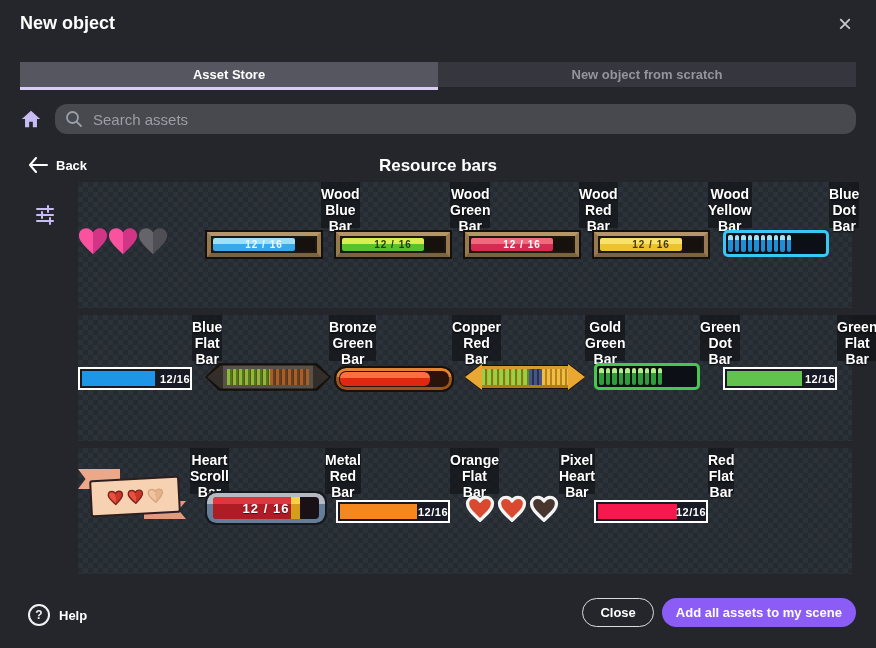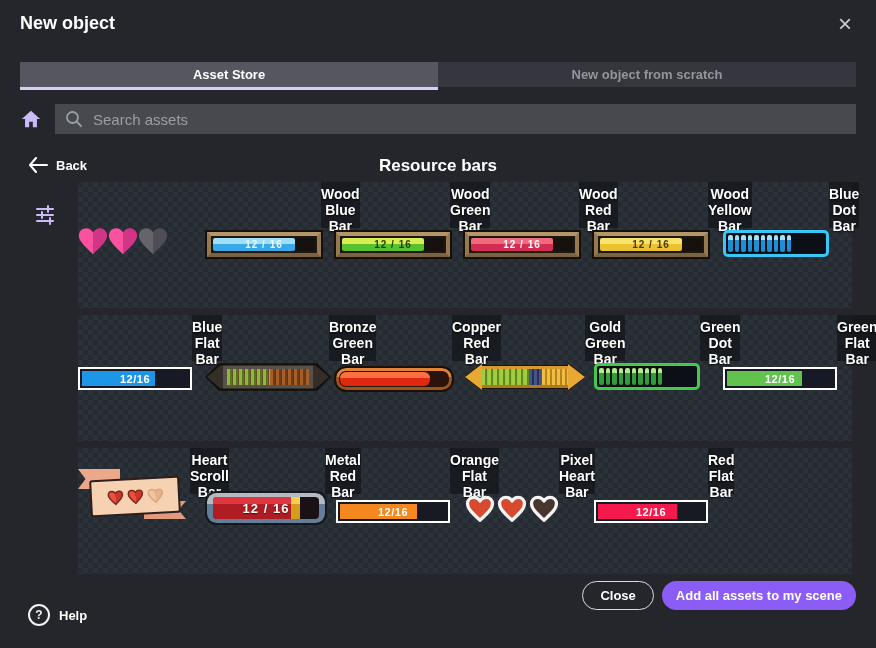--- a/index.html
+++ b/index.html
@@ -8,21 +8,21 @@
   .title{position:absolute;left:20px;top:13px;font-size:18px;font-weight:700;color:#ffffff;}
   .close{position:absolute;right:24px;top:12px;font-size:24px;line-height:1;color:#c6c7cb;cursor:pointer;}
   
   .tabs{position:absolute;left:20px;right:20px;top:62px;height:25px;display:flex;}
   .tab{flex:1;display:flex;align-items:center;justify-content:center;font-size:13px;font-weight:700;
        background:#36373e;color:#94959b;cursor:pointer;}
   .tab.active{background:#55565f;color:#ffffff;box-shadow:0 3px 0 #d9cdf6;}
   
   .searchrow{position:absolute;left:20px;right:20px;top:104px;height:30px;display:flex;align-items:center;gap:13px;}
   .home{width:22px;height:22px;flex:0 0 auto;cursor:pointer;display:flex;align-items:center;}
-  .searchbox{flex:1;height:30px;background:#48494f;border-radius:0;position:relative;display:flex;align-items:center;}
+  .searchbox{flex:1;height:30px;background:#48494f;border-radius:12px;position:relative;display:flex;align-items:center;}
   .searchbox svg{position:absolute;left:10px;top:6px;}
   .searchbox input{flex:1;background:transparent;border:none;outline:none;color:#e3e4e8;
        font:400 15px "Liberation Sans",sans-serif;padding:0 10px 0 38px;}
   .searchbox input::placeholder{color:#9b9ea6;}
   
   .backrow{position:absolute;left:0;right:0;top:155px;height:26px;}
   .heading{position:absolute;left:0;right:0;text-align:center;top:1px;font-size:17px;font-weight:700;color:#ffffff;}
   .backbtn{position:absolute;left:28px;top:2px;display:flex;align-items:center;gap:8px;cursor:pointer;
        color:#ffffff;font-size:13px;font-weight:700;}
   
@@ -33,38 +33,38 @@
        background:repeating-conic-gradient(#2c323a 0% 25%, #262b32 0% 50%) 0 0 / 10px 10px;}
   .tile{width:129px;height:126px;display:flex;cursor:pointer;}
   .tile-art{height:80px;display:flex;align-items:flex-end;justify-content:center;padding-bottom:5px;box-sizing:border-box;}
   .tile-label{height:46px;background:rgba(12,13,17,0.58);text-align:center;padding-top:4px;box-sizing:border-box;
        font-size:14px;font-weight:700;color:#ffffff;text-shadow:0 1px 2px rgba(0,0,0,0.9);}
   
   .help{position:absolute;left:28px;bottom:22px;display:flex;align-items:center;gap:9px;cursor:pointer;
        color:#ffffff;font-size:13px;font-weight:700;}
   .help-ic{width:18px;height:18px;border:2px solid #f2f2f4;border-radius:50%;display:flex;align-items:center;
        justify-content:center;font-size:12px;font-weight:700;color:#f2f2f4;}
-  .footbtns{position:absolute;right:20px;bottom:38px;display:flex;gap:8px;}
+  .footbtns{position:absolute;right:20px;bottom:21px;display:flex;gap:8px;}
   .btn{height:29px;border-radius:15px;font:700 13px "Liberation Sans",sans-serif;color:#ffffff;cursor:pointer;}
   .btn.ghost{background:transparent;border:1px solid #dadbe0;padding:0 17px;}
   .btn.primary{background:#8b5cf6;border:none;padding:0 14px;}
   
   .hearts{display:flex;align-items:flex-end;}
   .hearts svg{margin:0 -2px;}
   .phearts{display:flex;align-items:flex-end;gap:2px;}
   .bar-text{position:absolute;left:0;right:0;top:50%;transform:translateY(-50%);text-align:center;
        font-weight:700;font-size:10px;line-height:1;color:#fff;letter-spacing:1px;}
   .wood-outer{width:102px;padding:2px;background:#1d1712;border:4px solid #97784f;border-top-color:#b5956a;
        border-bottom-color:#7b6340;outline:2px solid #14100b;}
   .wood-inner{height:13px;position:relative;background:#16110d;}
   .wood-fill{position:absolute;left:0;top:0;bottom:0;border-radius:2px;}
   .dots{display:flex;gap:2px;height:17px;width:96px;padding:2px;border:3px solid;border-radius:5px;background:#0c1016;}
   .dot{flex:1;border-radius:2px;}
   .flat{width:110px;height:19px;border:2px solid #ffffff;background:#171a24;position:relative;}
-  .flat .bar-text{font-size:11px;letter-spacing:0.5px;}
+  .flat .bar-text{font-size:11px;letter-spacing:0.5px;text-align:right;}
   .flat-fill{position:absolute;left:2px;top:2px;bottom:2px;}
   .bz{position:relative;width:122px;height:26px;}
   .bz-outline{position:absolute;inset:-2px;background:#141009;
        clip-path:polygon(0 50%,11% 4%,89% 4%,100% 50%,89% 96%,11% 96%);}
   .bz-body{position:absolute;inset:0;clip-path:polygon(0 50%,11% 6%,89% 6%,100% 50%,89% 94%,11% 94%);
        background:linear-gradient(90deg,#332e29 0 13%,#57514a 13% 87%,#332e29 87%);}
   .bz-stripes{position:absolute;left:16%;right:16%;top:5px;bottom:5px;display:flex;}
   .cu{width:110px;height:16px;border-radius:10px;background:linear-gradient(180deg,#e08438 0 42%,#9c5418 42%);
        padding:3px;outline:2px solid #191009;}
   .cu-in{height:100%;border-radius:7px;background:#2a130b;position:relative;overflow:hidden;}

